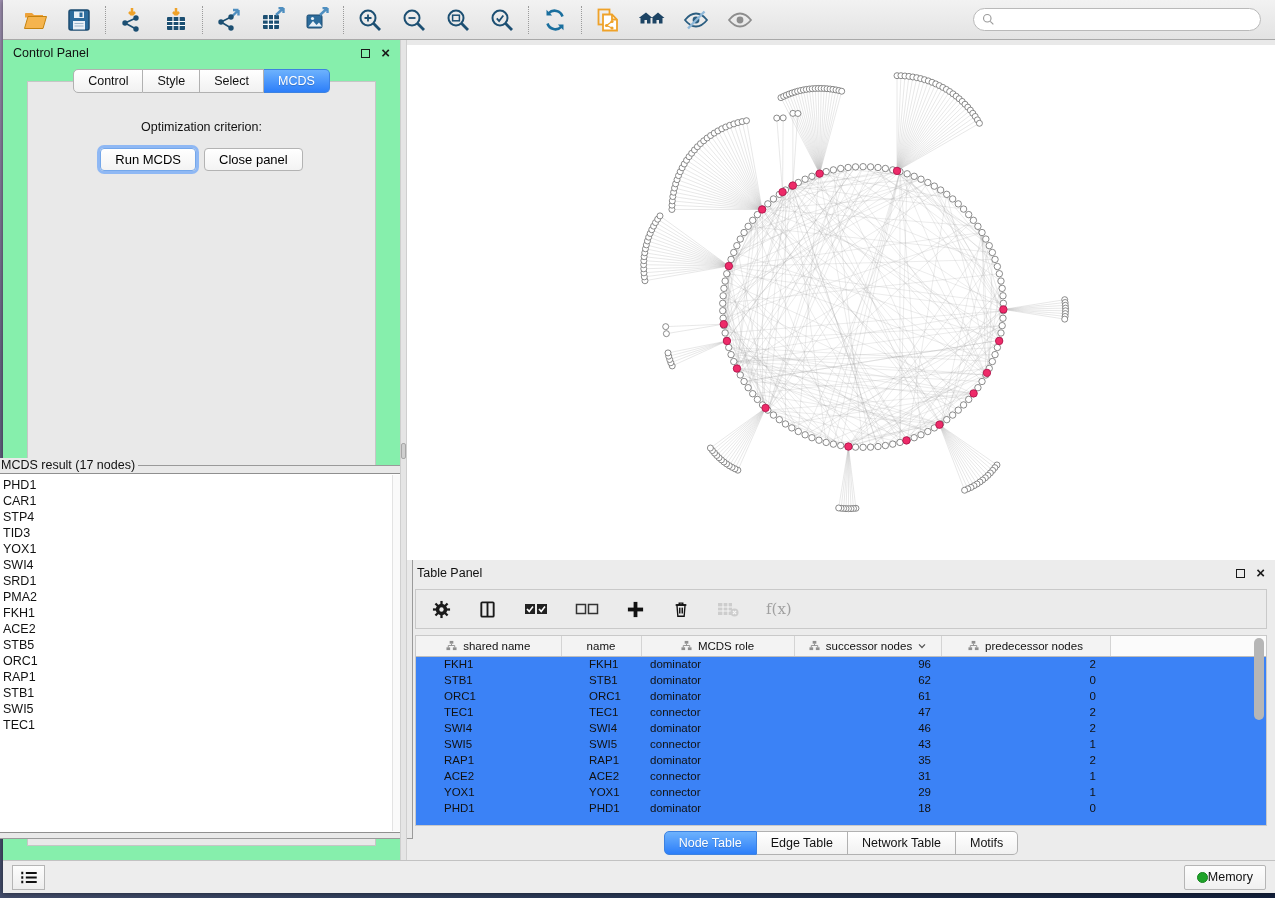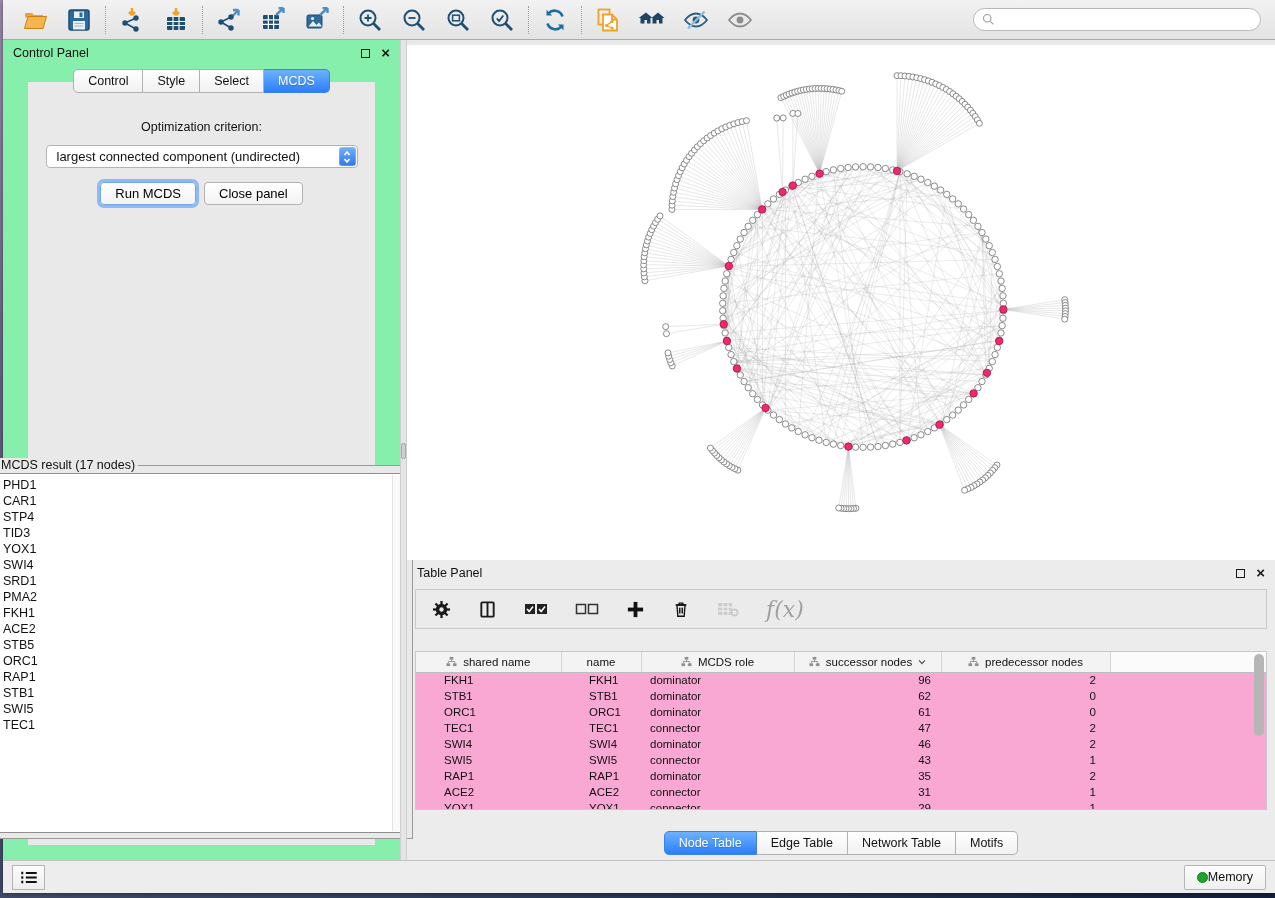--- a/index.html
+++ b/index.html
@@ -84,22 +84,22 @@
   .light.yellow { background:#fdb32c; border:1px solid #dd9a1c; }
   .light.green { background:#32c132; border:1px solid #26a126; }
   .net-canvas { flex:1; background:#fff; position:relative; overflow:hidden; }
   .net-canvas svg { position:absolute; inset:0; }
 
   
   .table-panel { flex:1; display:flex; flex-direction:column; min-height:0; background:#ececec; }
   .tp-toolbar { flex:0 0 40px; margin:3px 8px 6px; background:#ebebeb; border:1px solid #c9c9c9;
                 display:flex; align-items:center; gap:27px; padding:0 16px; }
   .tp-icon { display:flex; align-items:center; }
-  .fx { font-family:"DejaVu Serif",serif; font-style:italic; font-size:22px; color:#a0a0a0; }
-  .table-wrap { flex:1; margin:16px 8px; background:#f9a8d4; border:1px solid #c9c9c9; position:relative; overflow:hidden; }
+  .fx { font-family:"DejaVu Serif",serif; font-size:15px; color:#a0a0a0; }
+  .table-wrap { flex:1; margin:0 8px; background:#3b82f6; border:1px solid #c9c9c9; position:relative; overflow:hidden; }
   table { border-collapse:collapse; table-layout:fixed; }
   th { height:20px; background:#f3f3f3; border-right:1px solid #d4d4d4; border-bottom:1px solid #bdbdbd;
        font-weight:normal; font-size:11.5px; text-align:center; padding:0 4px; white-space:nowrap; }
   th .hwrap { display:flex; align-items:center; justify-content:center; gap:6px; }
   th.filler { background:#fbfbfb; border-right:none; }
   td { height:16px; font-size:11.5px; padding:0; white-space:nowrap; }
   td.c0,td.c1 { padding-left:28px; }
   td.c2 { padding-left:9px; }
   td.c3 { text-align:right; padding-right:10px; }
   td.c4 { text-align:right; padding-right:14px; }
@@ -285,28 +285,20 @@
         </span>
       </div>
       <div class="cp-tabs" id="cp-tabs">
           <span class="seg">Control</span>
           <span class="seg">Style</span>
           <span class="seg">Select</span>
           <span class="seg selected">MCDS</span>
         </div>
       <div class="cp-content">
         <div class="opt-label">Optimization criterion:</div>
-        <div class="select-box">
-          <span>largest connected component (undirected)</span>
-          <span class="select-stepper">
-            <svg viewBox="0 0 8 14" width="8" height="14" fill="none" stroke="#fff" stroke-width="1.6">
-                <path d="m1.5 5 2.5-3 2.5 3M1.5 9l2.5 3 2.5-3"></path>
-              </svg>
-          </span>
-        </div>
         <div class="btn-row">
           <button class="btn focused">Run MCDS</button>
           <button class="btn">Close panel</button>
         </div>
         <div class="result-group">
           <div class="result-title">MCDS result (17 nodes)</div>
           <div class="result-list" id="result-list">
             <div class="result-scroll"></div>
           <div class="result-item">PHD1</div>
               <div class="result-item">CAR1</div>

